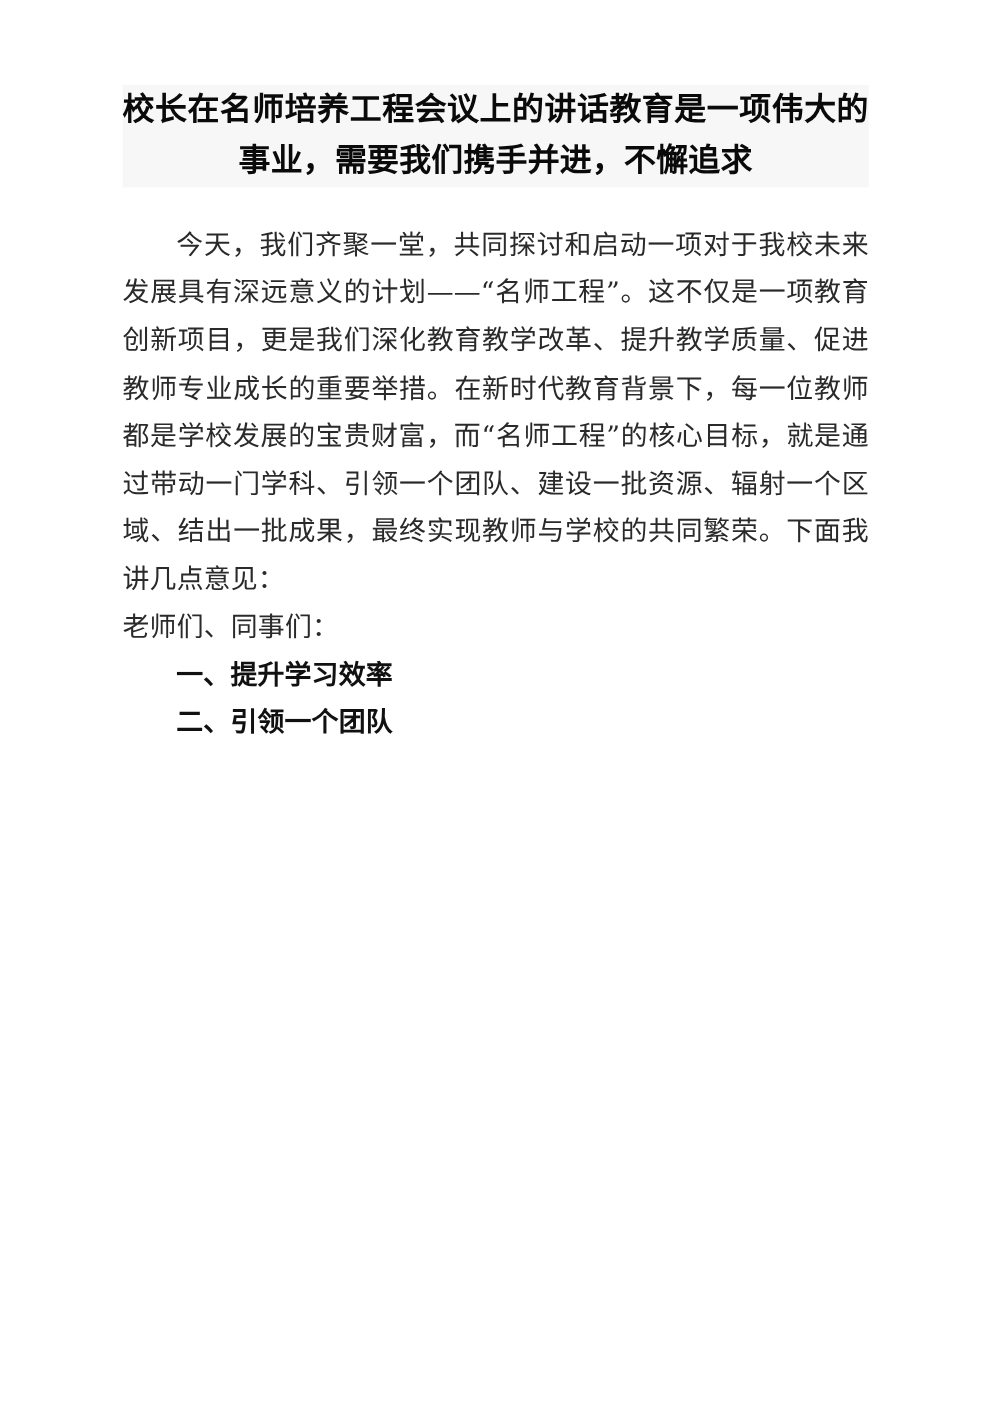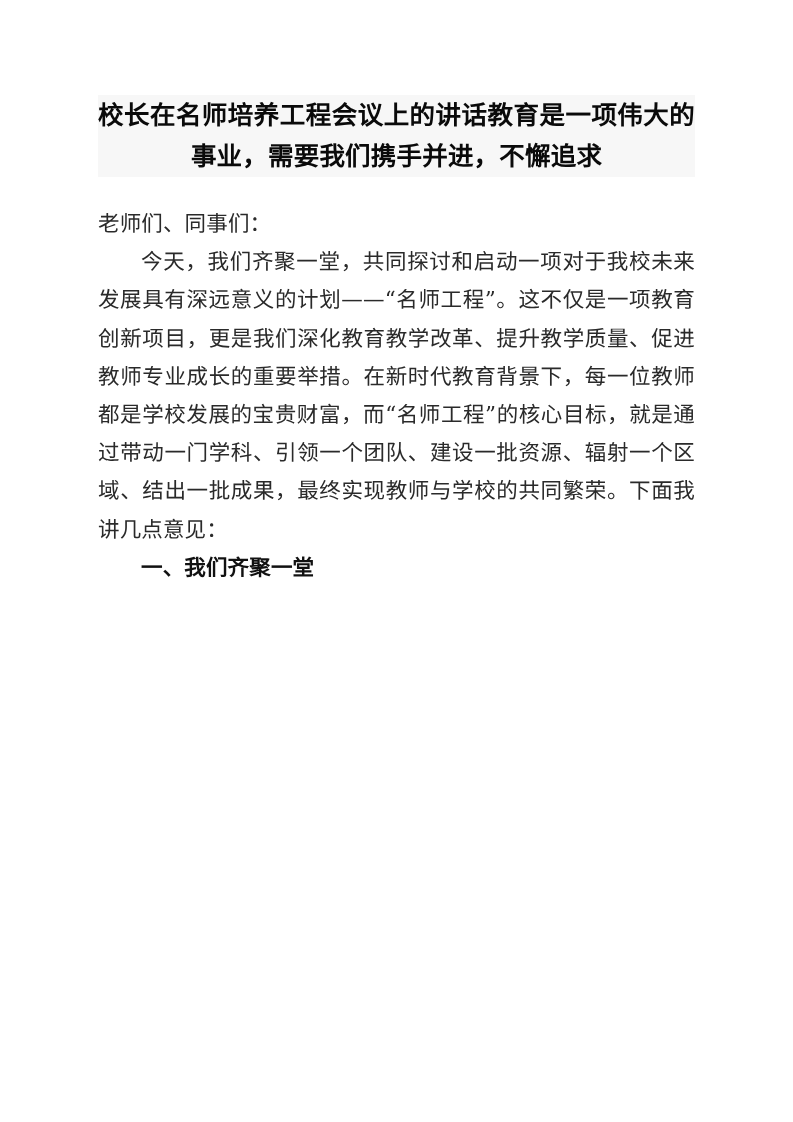--- a/index.html
+++ b/index.html
@@ -13,21 +13,21 @@
     background: #ffffff;
     font-family: "Liberation Serif", "DejaVu Serif", serif;
     overflow: hidden;
   }
 
   .page {
     position: relative;
     width: 793px;
     height: 1122px;
     box-sizing: border-box;
-    padding: 95px 98px 0 98px;
+    padding: 68px 98px 0 98px;
     background: #ffffff;
   }
 
   .doc-title {
     margin: 0 0 0 0;
     text-align: center;
     font-family: "DejaVu Sans", "Liberation Sans", sans-serif;
     font-weight: 700;
     font-size: 25.5px;
     line-height: 41px;
@@ -78,22 +78,23 @@
 <body>
 
 <div class="page">
 
   <h1 class="doc-title">校长在名师培养工程会议上的讲话教育是一项伟大的事业，需要我们携手并进，不懈追求</h1>
 
   <div class="spacer-after-title"></div>
 
   <div class="body-block">
 
+    <p class="para indent">今天，我们齐聚一堂，共同探讨和启动一项对于我校未来发展具有深远意义的计划——“名师工程”。这不仅是一项教育创新项目，更是我们深化教育教学改革、提升教学质量、促进教师专业成长的重要举措。在新时代教育背景下，每一位教师都是学校发展的宝贵财富，而“名师工程”的核心目标，就是通过带动一门学科、引领一个团队、建设一批资源、辐射一个区域、结出一批成果，最终实现教师与学校的共同繁荣。下面我讲几点意见：</p>
+
     <p class="para">老师们、同事们：</p>
 
-    <p class="para indent">今天，我们齐聚一堂，共同探讨和启动一项对于我校未来发展具有深远意义的计划——“名师工程”。这不仅是一项教育创新项目，更是我们深化教育教学改革、提升教学质量、促进教师专业成长的重要举措。在新时代教育背景下，每一位教师都是学校发展的宝贵财富，而“名师工程”的核心目标，就是通过带动一门学科、引领一个团队、建设一批资源、辐射一个区域、结出一批成果，最终实现教师与学校的共同繁荣。下面我讲几点意见：</p>
-
-    <p class="section-heading">一、我们齐聚一堂</p>
+    <p class="section-heading">一、提升学习效率</p>
 
 
+    <p class="section-heading">二、引领一个团队</p>
 
   </div>
 </div>
 
 </body></html>

